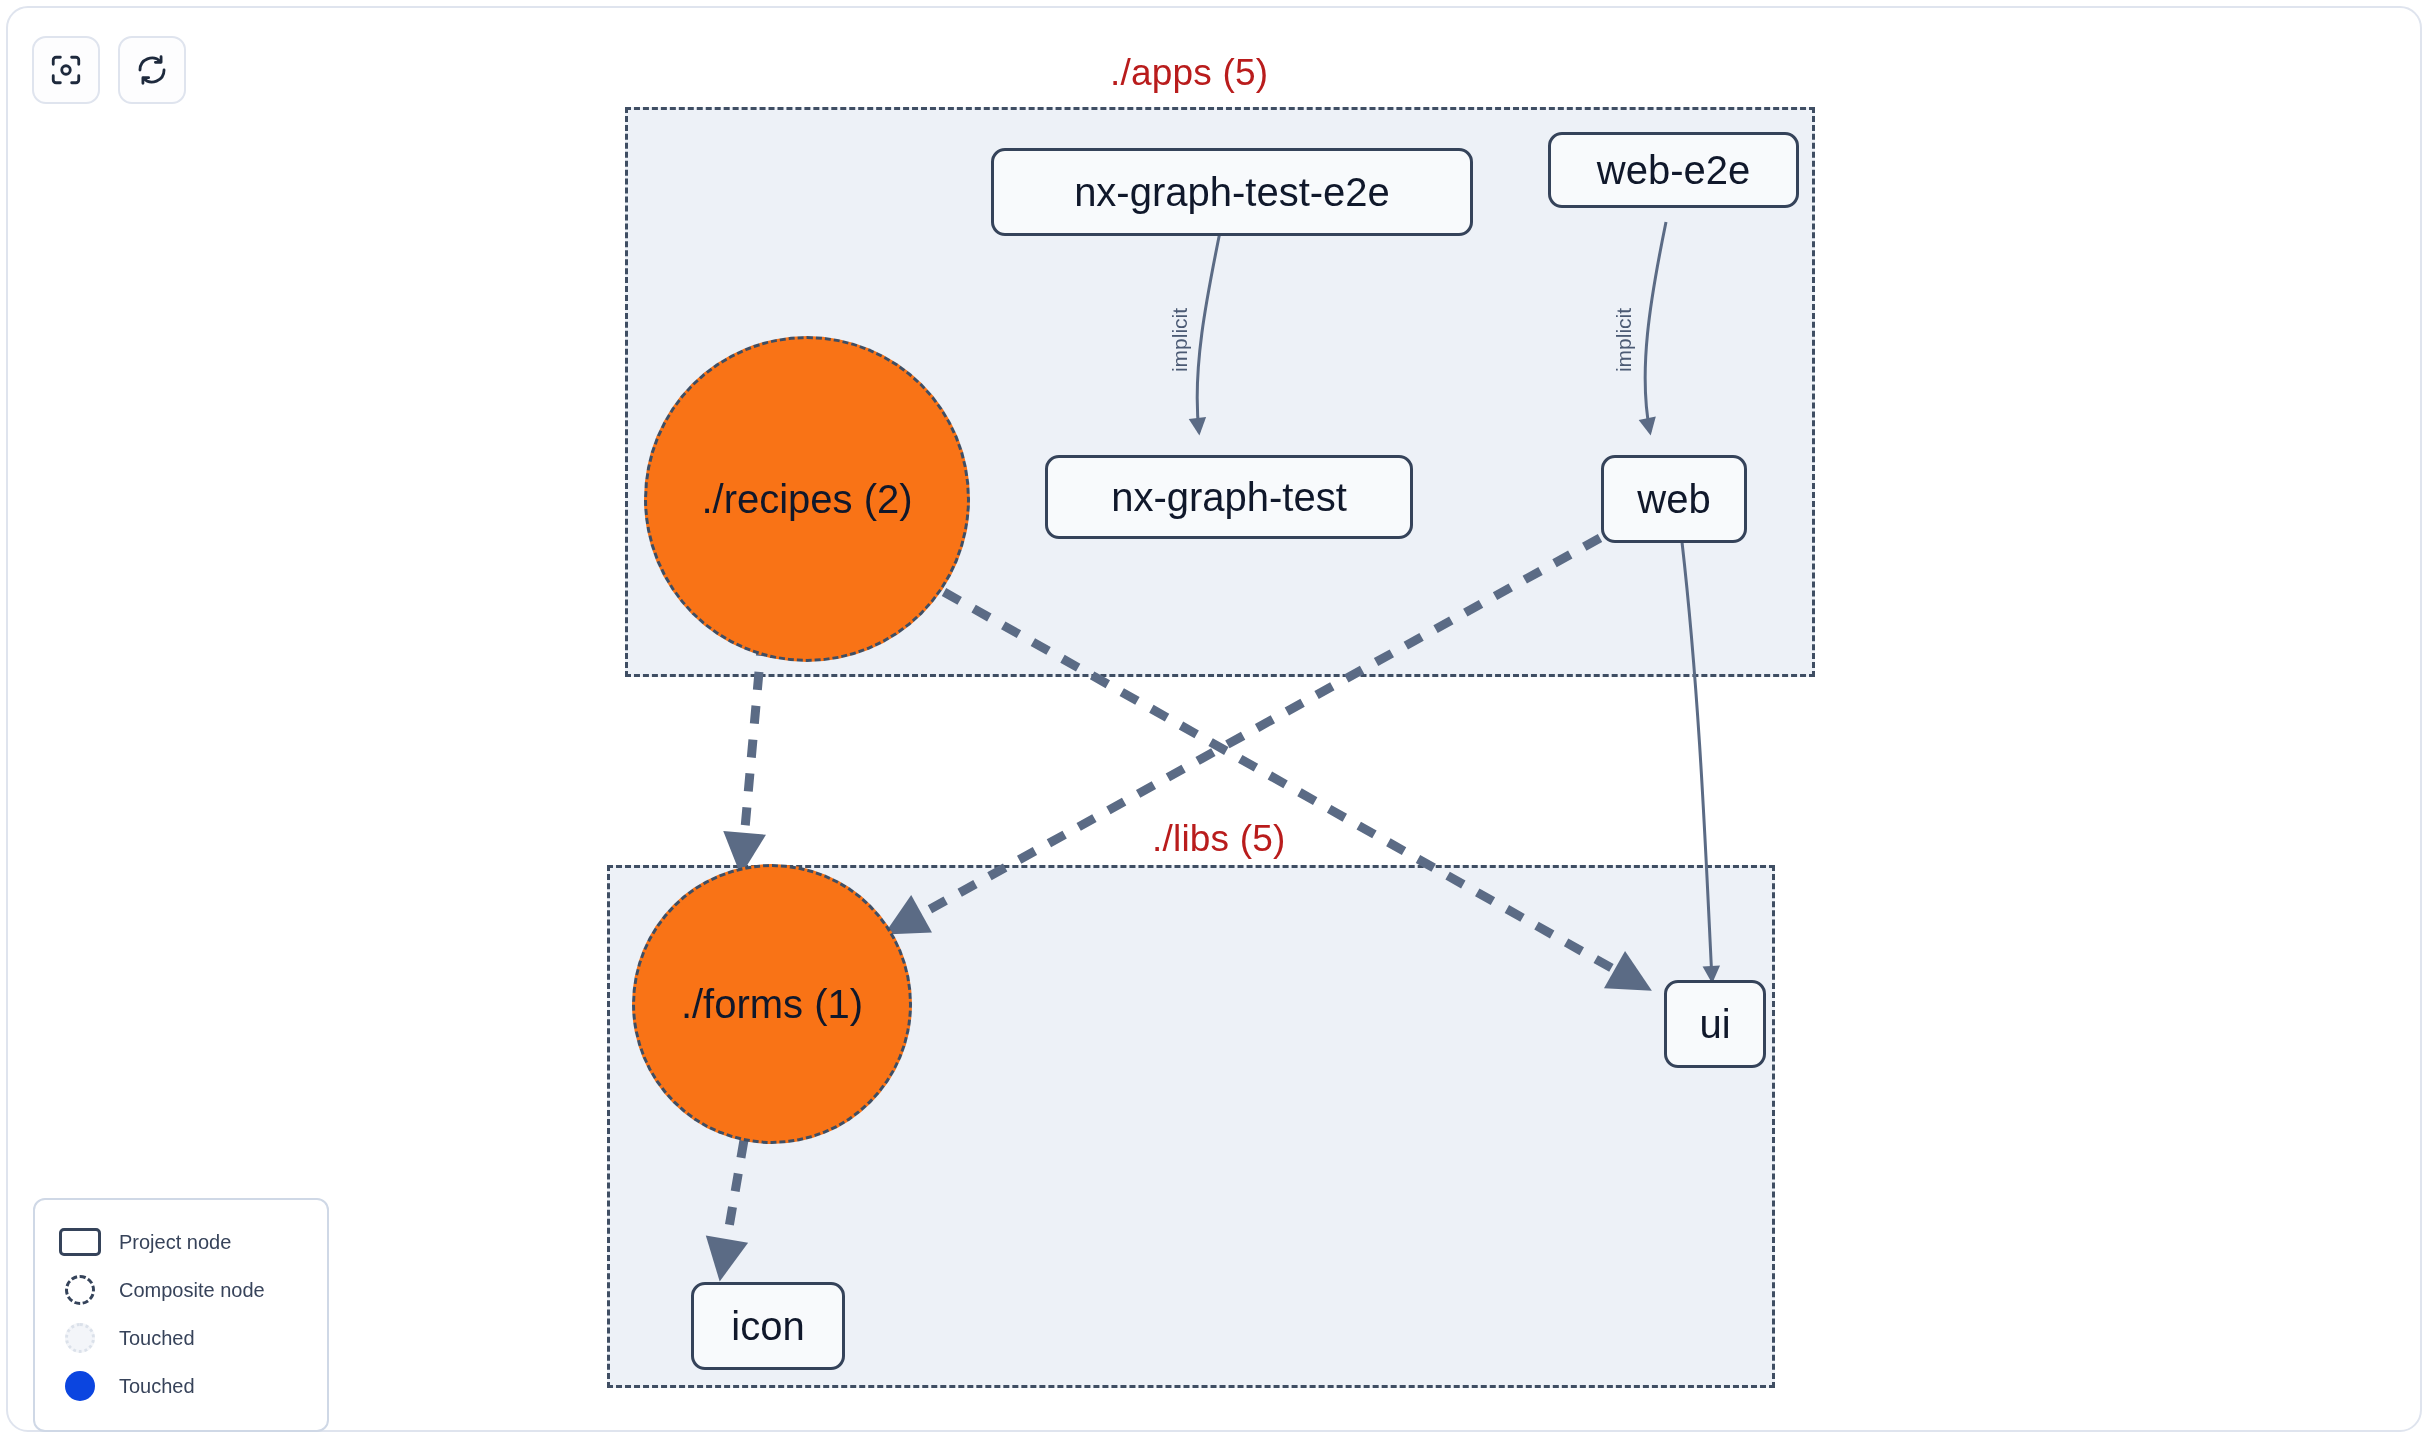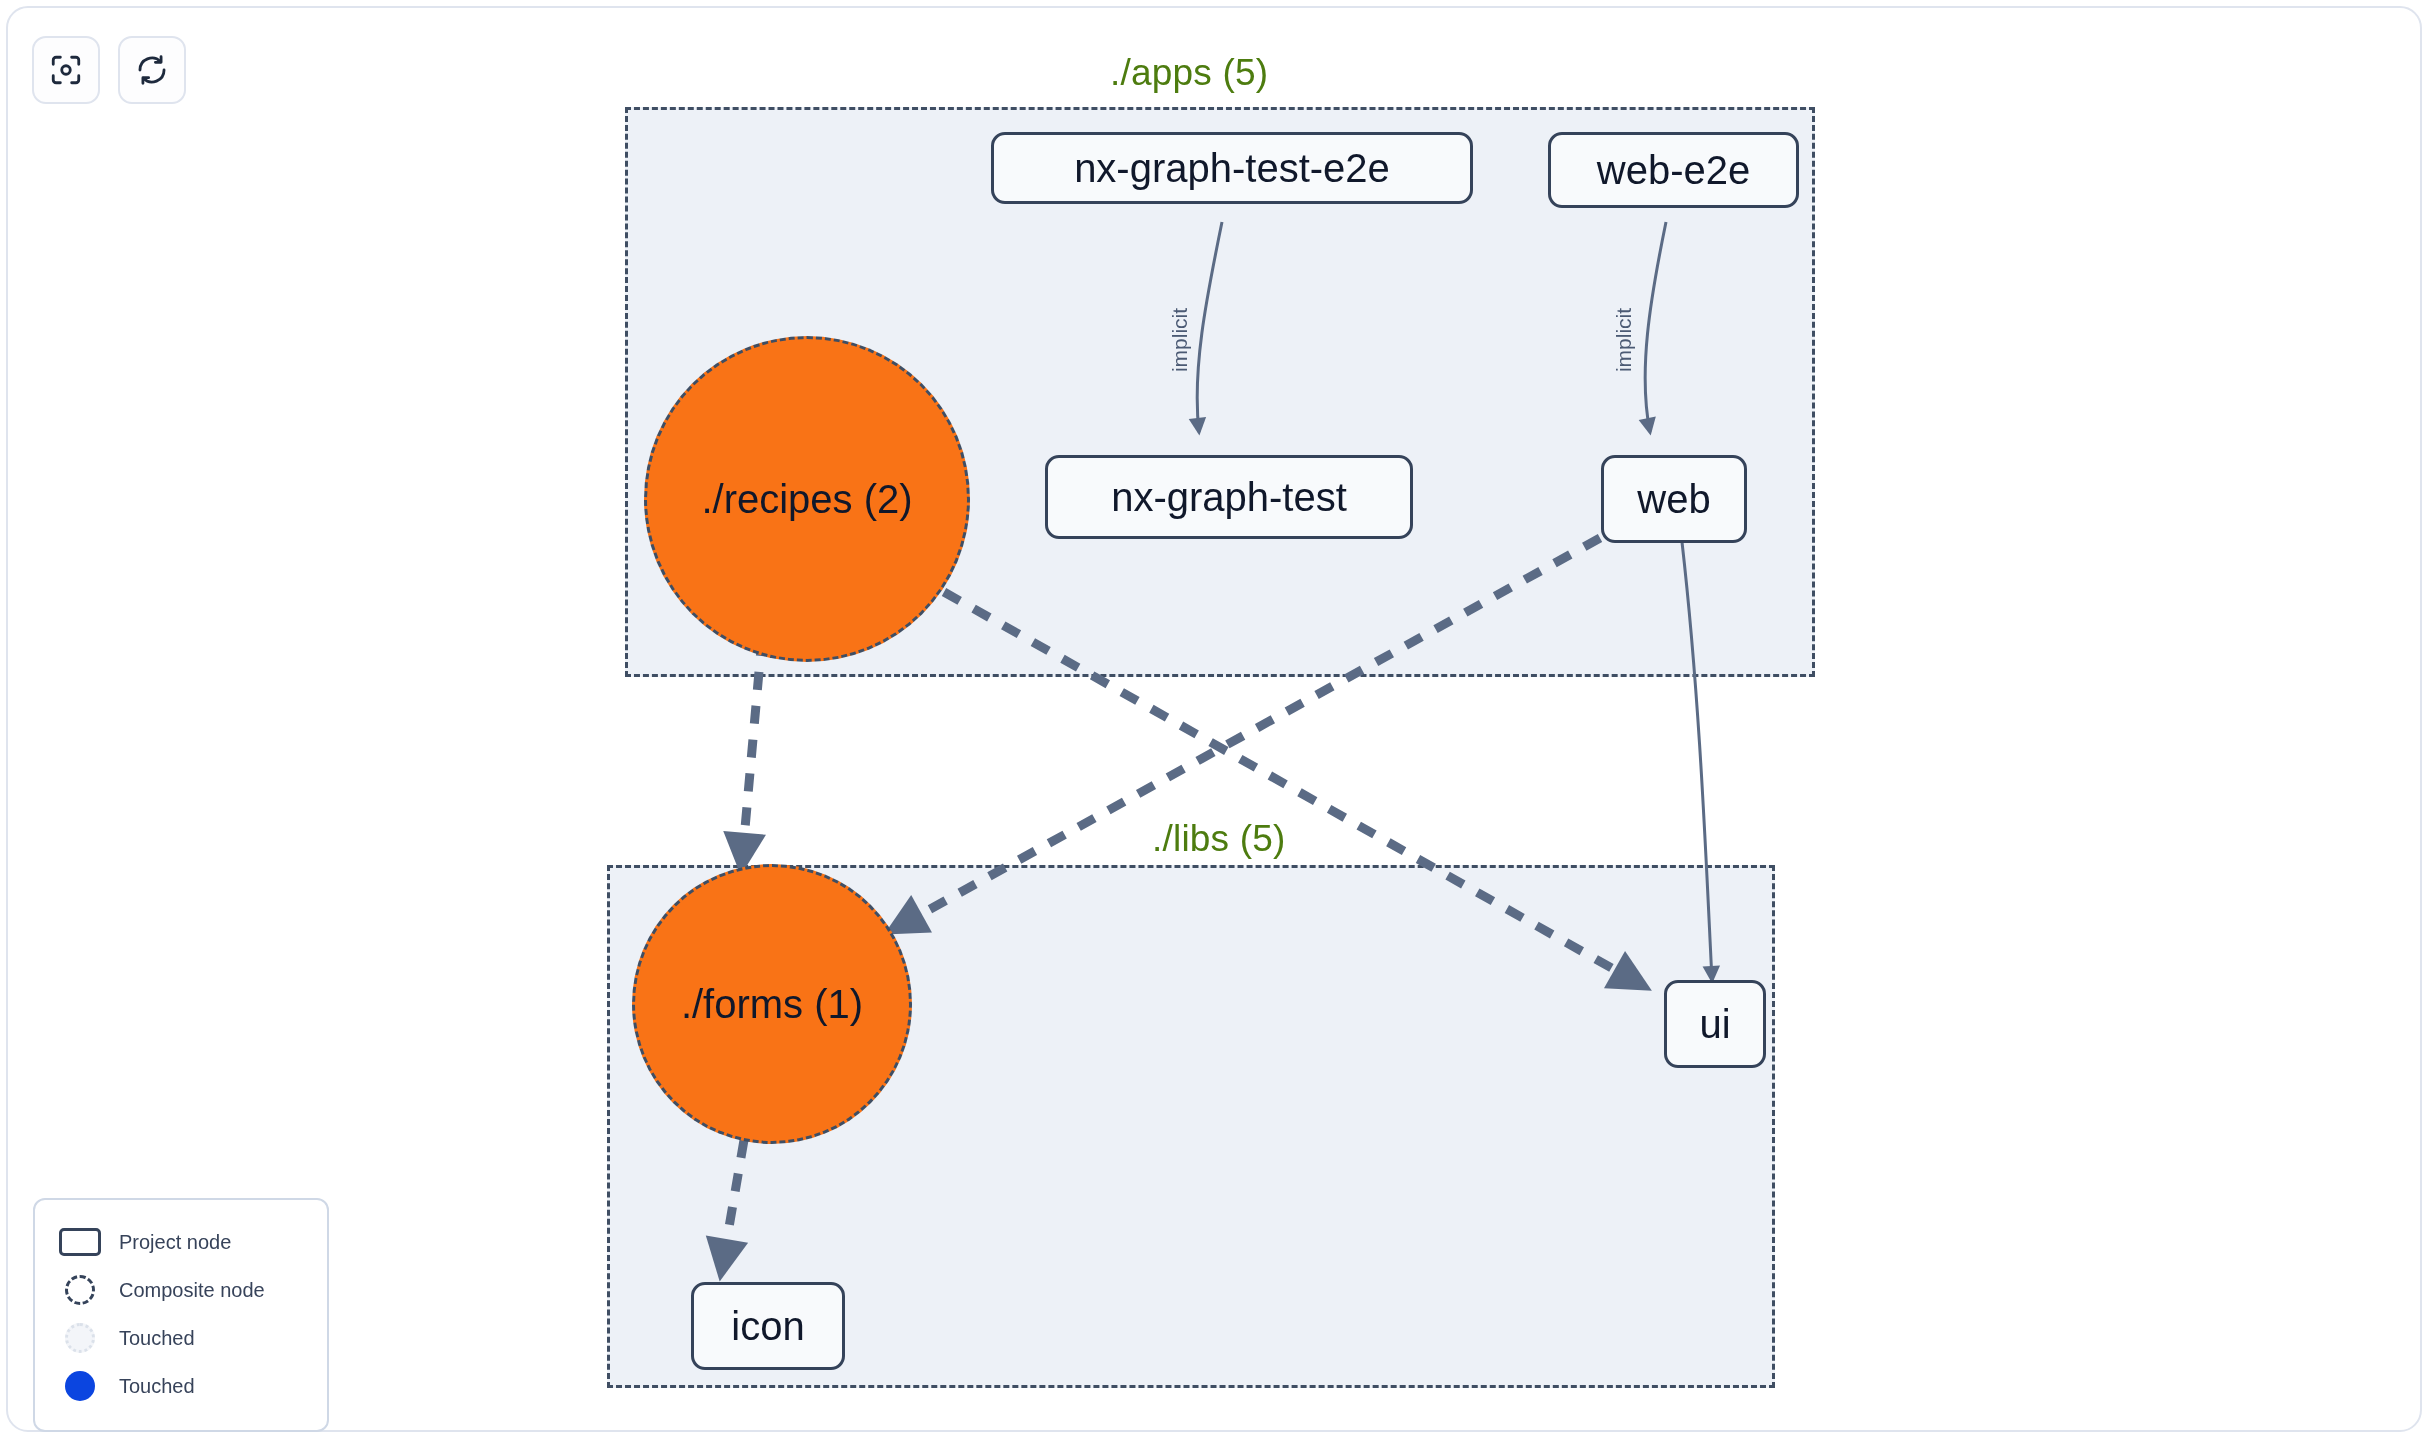--- a/index.html
+++ b/index.html
@@ -69,21 +69,21 @@
   .group-box {
     position: absolute;
     border: 3px dashed #3f4e63;
     background: #edf1f7;
     box-sizing: border-box;
     z-index: 12;
   }
   .group-label {
     position: absolute;
     font-size: 37px;
-    color: #4d7c0f;
+    color: #b91c1c;
     letter-spacing: 0.2px;
     white-space: nowrap;
     z-index: 30;
   }
 
   
   .node-box {
     position: absolute;
     border: 3px solid #35435a;
     border-radius: 14px;
@@ -252,21 +252,21 @@
 
       <path d="M1600,538 L896,928" fill="none" stroke="#5b6b85" stroke-width="9" stroke-dasharray="18 16" marker-end="url(#arrow-thick)"></path>
 
       <path d="M744,1140 L722,1268" fill="none" stroke="#5b6b85" stroke-width="9" stroke-dasharray="18 16" marker-end="url(#arrow-thick)"></path>
     </svg>
 
     <div class="edge-label" style="left:1148px; top:328px; transform:rotate(-90deg);">implicit</div>
 
     <div class="edge-label" style="left:1592px; top:328px; transform:rotate(-90deg);">implicit</div>
 
-    <div class="node-box" style="left:991px; top:132px; width:482px; height:72px;">
+    <div class="node-box" style="left:991px; top:148px; width:482px; height:88px;">
       <span>nx-graph-test-e2e</span>
     </div>
 
     <div class="node-box" style="left:1548px; top:132px; width:251px; height:76px;">
       <span>web-e2e</span>
     </div>
 
     <div class="node-box" style="left:1045px; top:455px; width:368px; height:84px;">
       <span>nx-graph-test</span>
     </div>

